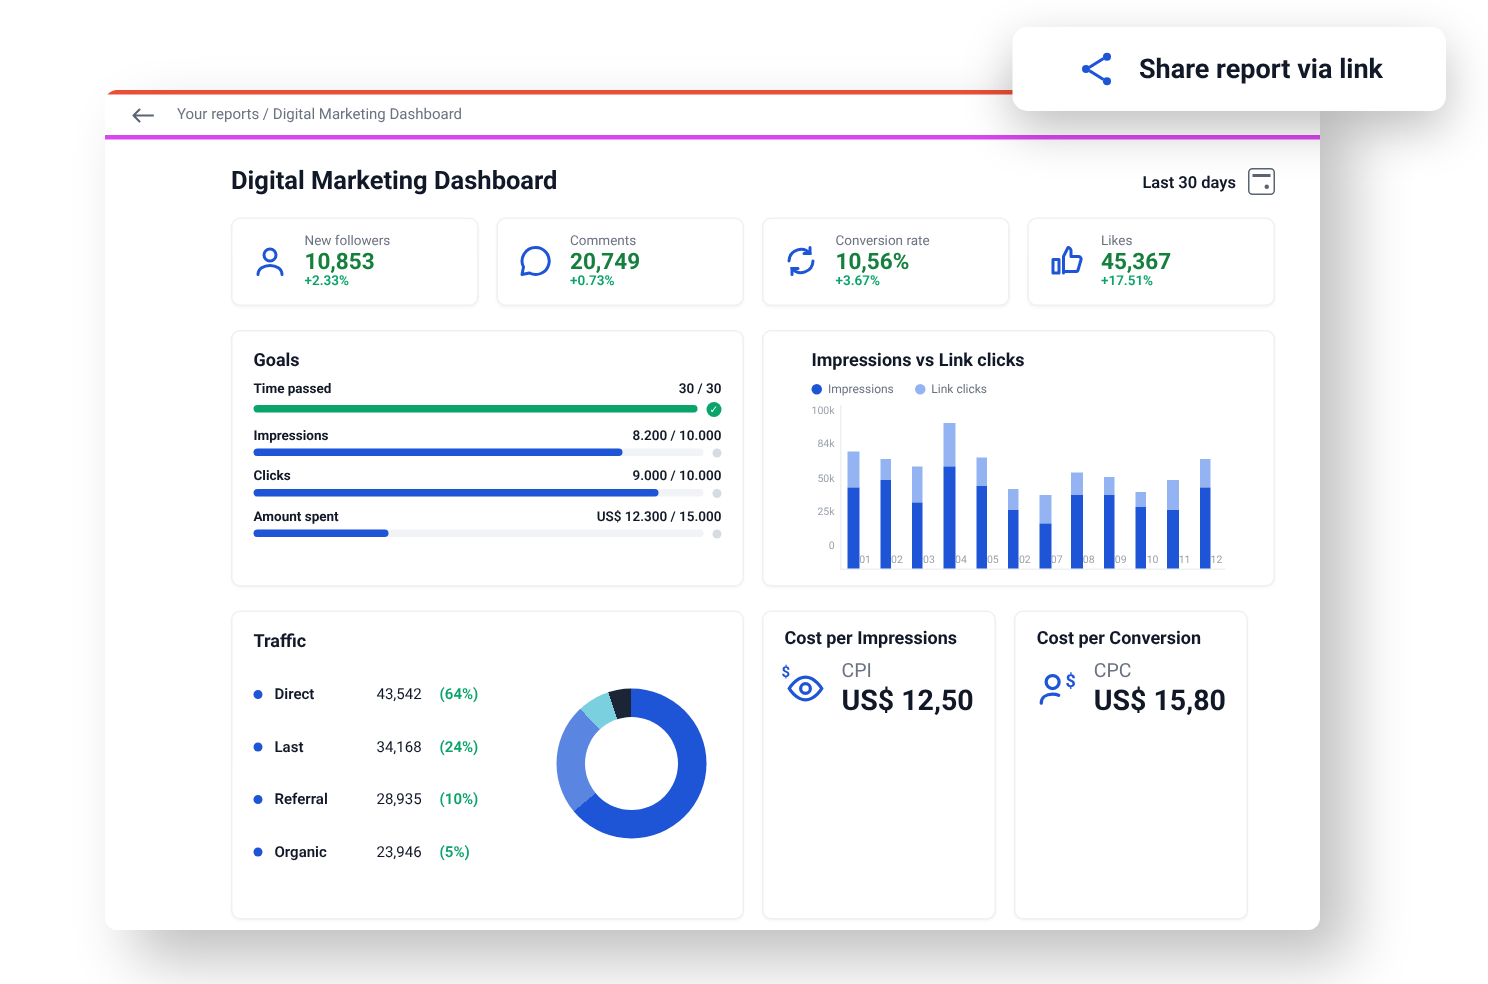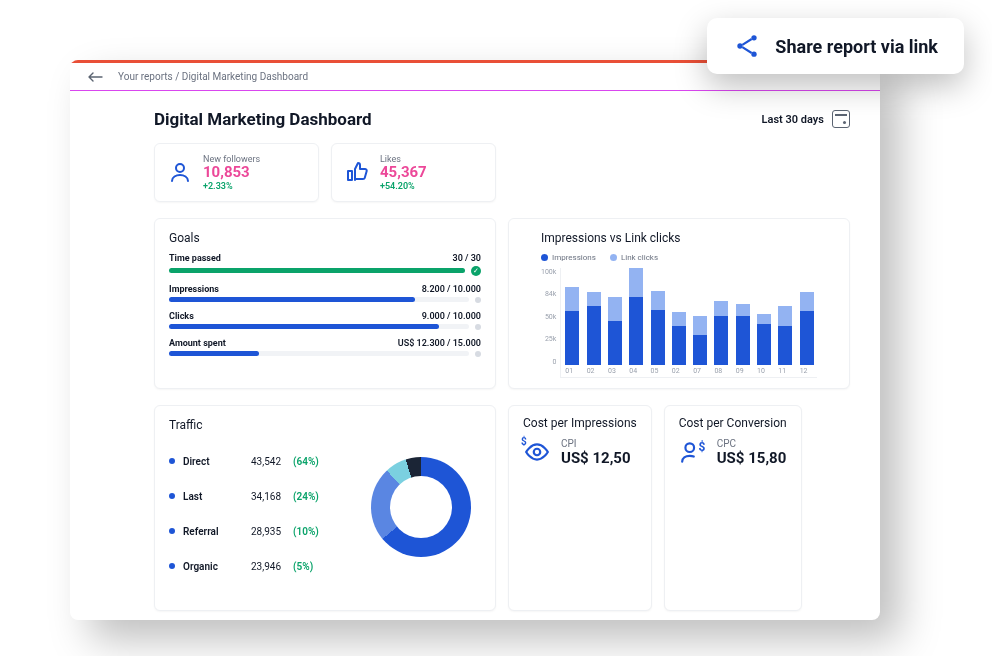--- a/index.html
+++ b/index.html
@@ -18,21 +18,21 @@
     border-radius: 8px;
     box-shadow: 20px 20px 40px rgba(0,0,0,0.25);
     overflow: hidden;
   }
   .red-bar {
     height: 3px; background: #e94f37; width: 100%;
   }
   .chrome-row {
     display: flex; align-items: center; gap: 14px;
     padding: 8px 18px;
-    border-bottom: 1px solid #d946ef;
+    border-bottom: 3px solid #d946ef;
   }
   .back-btn { cursor: pointer; }
   .crumb { font-size: 10px; color: #6b7280; }
 
   .page {
     padding: 18px 30px 24px 84px;
   }
 
   .page-header {
     display: flex; justify-content: space-between; align-items: center;
@@ -42,45 +42,45 @@
   .date-range { display: flex; align-items: center; gap: 8px; font-size: 11px; font-weight: 600; color: #111827; }
   .cal-box { width: 18px; height: 18px; border: 1.5px solid #5b6472; border-radius: 3px; display: flex; align-items: center; justify-content: center; position: relative; }
   .cal-box::before { content:""; position:absolute; top:3px; left:2px; right:2px; height:1.5px; background:#5b6472; }
   .cal-box::after { content:""; position:absolute; bottom:3px; right:3px; width:3px; height:3px; background:#5b6472; border-radius:50%; }
 
   .kpi-row { display: grid; grid-template-columns: repeat(4, 1fr); gap: 12px; margin-bottom: 16px; margin-top: 12px; }
   .card { background: #fff; border: 1px solid #eef0f3; border-radius: 6px; box-shadow: 0 1px 2px rgba(0,0,0,0.04); }
   .kpi { display:flex; align-items:center; gap:10px; padding: 10px 12px; }
   .kpi-icon { width:26px; height:26px; display:flex; align-items:center; justify-content:center; color:#1e55d6; }
   .kpi-label { font-size: 9px; color:#6b7280; }
-  .kpi-value { font-size: 15px; font-weight:700; color:#ec4899; line-height:1.1; }
+  .kpi-value { font-size: 15px; font-weight:700; color:#15803d; line-height:1.1; }
   .kpi-delta { font-size: 9px; color:#0aa36a; font-weight:600; }
 
   .mid-row { display:grid; grid-template-columns: 1fr 1fr; gap: 12px; margin-bottom: 16px; }
-  .section-title { font-size: 12px; font-weight:400; color:#111827; margin-bottom: 8px; }
+  .section-title { font-size: 12px; font-weight:700; color:#111827; margin-bottom: 8px; }
 
   .goals { padding: 12px 14px 10px; }
   .goal { margin-bottom: 8px; }
   .goal-head { display:flex; justify-content:space-between; font-size:9px; font-weight:700; color:#111827; margin-bottom:3px; }
   .goal-val { font-weight:600; }
   .bar-track { height:5px; background:#f1f3f6; border-radius:3px; position:relative; }
   .bar-fill { height:100%; border-radius:3px; }
   .goal-row { display:flex; align-items:center; gap:6px; }
   .goal-row .bar-track { flex:1; }
   .goal-dot { width:6px; height:6px; border-radius:50%; background:#d7dbe2; }
   .goal-check { width:10px; height:10px; border-radius:50%; background:#0aa36a; display:flex; align-items:center; justify-content:center; color:#fff; font-size:7px; }
 
   .chart-card { padding: 12px 32px 10px; }
   .legend { display:flex; gap:14px; margin-bottom:6px; font-size:8px; color:#6b7280; }
   .lg { display:flex; align-items:center; gap:4px; }
   .swatch { width:7px; height:7px; border-radius:50%; }
   .chart-wrap { display:flex; height:110px; gap:4px; }
   .yaxis { display:flex; flex-direction:column; justify-content:space-between; font-size:7px; color:#9aa1ad; text-align:right; padding-bottom:12px; }
   .plot { flex:1; position:relative; display:flex; align-items:flex-end; gap:6px; border-left:1px solid #eef0f3; border-bottom:1px solid #eef0f3; padding:0 2px 0 4px; }
-  .barcol { flex:1; display:flex; flex-direction:column; align-items:flex-start; height:100%; position:relative; }
+  .barcol { flex:1; display:flex; align-items:flex-end; height:100%; position:relative; }
   .barstack { width: 100%; max-width:14px; display:flex; flex-direction:column; justify-content:flex-end; height:calc(100% - 12px); }
   .seg-top { background:#93b3f2; }
   .seg-bot { background:#1e55d6; }
   .xlabel { font-size:7px; color:#9aa1ad; margin-top:2px; height:10px; }
 
   .bot-row { display:grid; grid-template-columns: 1fr 1fr; gap: 12px; }
   .traffic-card { padding: 12px 14px 14px; display:flex; gap:16px; }
   .traffic-list { flex:1; }
   .traffic-item { display:flex; align-items:center; gap:8px; font-size:10px; color:#111827; margin: 24px 0; }
   .dot { width:6px; height:6px; border-radius:50%; background:#1e55d6; }
@@ -92,29 +92,29 @@
   .donut { width:100px; height:100px; border-radius:50%;
     background: conic-gradient(#1e55d6 0 64%, #5a86e2 64% 88%, #7bd0e0 88% 95%, #1b2536 95% 100%);
     display:flex; align-items:center; justify-content:center;
   }
   .donut::after { content:""; width:62px; height:62px; border-radius:50%; background:#fff; }
 
   .cost-col { display:flex; flex-direction:row; gap:12px; }
   .cost-card { padding: 10px 14px 12px; }
   .cost-body { display:flex; align-items:center; gap:10px; margin-top:2px; }
   .cost-icon { width:28px; height:28px; color:#1e55d6; display:flex; align-items:center; justify-content:center; position:relative; }
-  .cost-label { font-size:10px; color:#6b7280; }
-  .cost-value { font-size:15px; font-weight:700; color:#111827; }
+  .cost-label { font-size:13px; color:#6b7280; }
+  .cost-value { font-size:19px; font-weight:700; color:#111827; }
   .dollar-badge { position:absolute; top:-2px; left:-2px; font-size:10px; font-weight:700; color:#1e55d6; }
 
   
   .share-card {
     position:absolute; right:28px; top:18px;
     background:#fff; border-radius:10px;
-    padding: 14px 26px;
+    padding: 14px 42px;
     box-shadow: 0 12px 32px rgba(0,0,0,0.25);
     display:flex; align-items:center; gap:14px;
     z-index:10;
   }
   .share-text { font-size:18px; font-weight:700; color:#111827; }
   .share-icon { width:28px; height:28px; }
 
   svg { display:block; }
 </style>
 </head>
@@ -152,32 +152,57 @@
               <path d="M4 21c0-4 4-6 8-6s8 2 8 6" stroke="#1e55d6" stroke-width="2" fill="none" stroke-linecap="round"></path>
             </svg>
         </div>
         <div>
           <div class="kpi-label">New followers</div>
           <div class="kpi-value">10,853</div>
           <div class="kpi-delta">+2.33%</div>
         </div>
       </div>
 
-
+      <div class="card kpi">
+        <div class="kpi-icon">
+          <svg width="24" height="24" viewBox="0 0 24 24">
+              <path d="M12 3a9 9 0 0 0-8 13l-1 5 5-1a9 9 0 1 0 4-17z" stroke="#1e55d6" stroke-width="2" fill="none" stroke-linejoin="round"></path>
+            </svg>
+        </div>
+        <div>
+          <div class="kpi-label">Comments</div>
+          <div class="kpi-value">20,749</div>
+          <div class="kpi-delta">+0.73%</div>
+        </div>
+      </div>
+
+      <div class="card kpi">
+        <div class="kpi-icon">
+          <svg width="24" height="24" viewBox="0 0 24 24">
+              <path d="M4 12a8 8 0 0 1 14-5M20 12a8 8 0 0 1-14 5" stroke="#1e55d6" stroke-width="2" fill="none" stroke-linecap="round"></path>
+              <path d="M18 3v4h-4M6 21v-4h4" stroke="#1e55d6" stroke-width="2" fill="none" stroke-linecap="round"></path>
+            </svg>
+        </div>
+        <div>
+          <div class="kpi-label">Conversion rate</div>
+          <div class="kpi-value">10,56%</div>
+          <div class="kpi-delta">+3.67%</div>
+        </div>
+      </div>
 
       <div class="card kpi">
         <div class="kpi-icon">
           <svg width="24" height="24" viewBox="0 0 24 24">
               <path d="M7 11v9H3v-9h4zm3 9V9l3-6c1 0 2 1 2 2v4h5c1 0 2 1 1.7 2l-2 7c-.2.7-.9 1-1.7 1H10z" stroke="#1e55d6" stroke-width="2" fill="none" stroke-linejoin="round"></path>
             </svg>
         </div>
         <div>
           <div class="kpi-label">Likes</div>
           <div class="kpi-value">45,367</div>
-          <div class="kpi-delta">+54.20%</div>
+          <div class="kpi-delta">+17.51%</div>
         </div>
       </div>
     </div>
 
     <div class="mid-row">
       <div class="card goals">
         <div class="section-title">Goals</div>
         <div id="goals-list">
             <div class="goal">
     <div class="goal-head">

